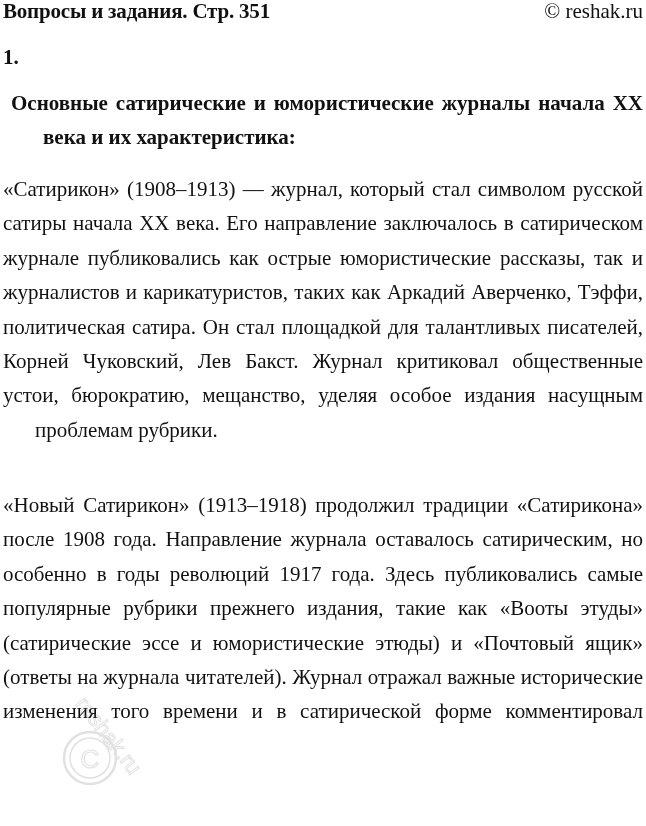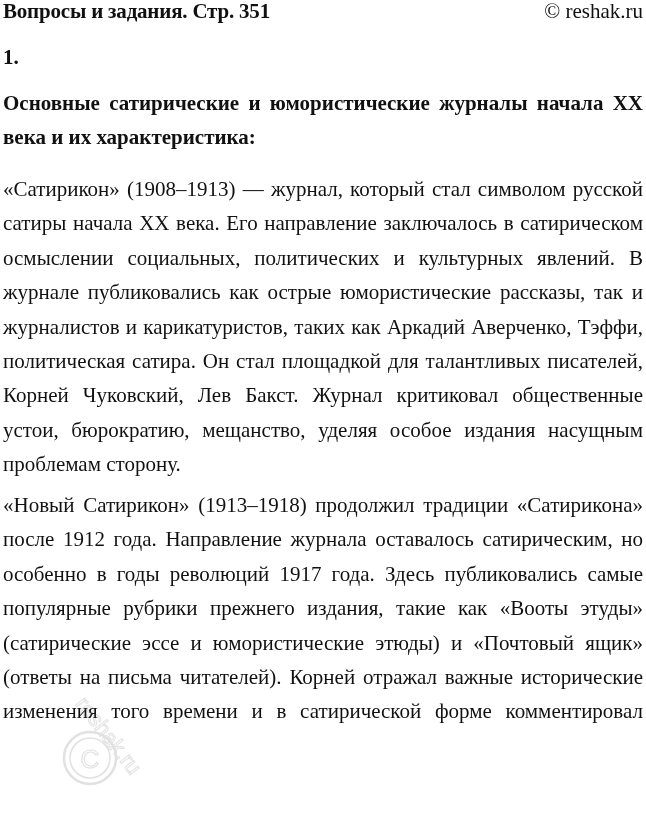--- a/index.html
+++ b/index.html
@@ -13,31 +13,31 @@
       display: flex; justify-content: space-between; align-items: center;
       font-size: 21px; line-height: 26px;
     }
     .header .title { font-weight: bold; letter-spacing: -0.2px; }
     .header .copy { font-weight: normal; }
     .qnum {
       position: absolute; left: 3px; top: 44px;
       font-size: 21px; font-weight: bold; line-height: 26px;
     }
     .heading {
-      position: absolute; left: 3px; right: 3px; top: 86px;
+      position: absolute; left: 11px; right: 3px; top: 86px;
       font-size: 21px; font-weight: bold; line-height: 34px;
       text-align: justify; text-align-last: left;
     }
     .para {
       position: absolute; left: 3px; right: 3px;
       font-size: 21px; line-height: 34.4px;
       text-align: justify;
     }
     .line { display: block; text-align: justify; text-align-last: justify; white-space: nowrap; }
-    .line.last { text-align-last: left; }
+    .line.last { text-align-last: left; margin-left: 32px; }
     .p1 { top: 172px; }
     .p2 { top: 488px; }
     .watermark {
       position: absolute; left: 40px; top: 690px; width: 110px; height: 110px;
       opacity: 0.22; pointer-events: none;
     }
   </style>
 </head>
 <body>
 
@@ -49,36 +49,35 @@
 <div class="qnum">1.</div>
 
 <div class="heading">
   <span class="line">Основные сатирические и юмористические журналы начала XX</span>
   <span class="line last">века и их характеристика:</span>
 </div>
 
 <div class="para p1">
   <span class="line">«Сатирикон» (1908–1913) — журнал, который стал символом русской</span>
   <span class="line">сатиры начала XX века. Его направление заключалось в сатирическом</span>
-  <span class="line">осмыслении социальных, политических и культурных явлений. В</span>
   <span class="line">журнале публиковались как острые юмористические рассказы, так и</span>
   <span class="line">журналистов и карикатуристов, таких как Аркадий Аверченко, Тэффи,</span>
   <span class="line">политическая сатира. Он стал площадкой для талантливых писателей,</span>
   <span class="line">Корней Чуковский, Лев Бакст. Журнал критиковал общественные</span>
   <span class="line">устои, бюрократию, мещанство, уделяя особое издания насущным</span>
-  <span class="line last">проблемам сторону.</span>
+  <span class="line last">проблемам рубрики.</span>
 </div>
 
 <div class="para p2">
   <span class="line">«Новый Сатирикон» (1913–1918) продолжил традиции «Сатирикона»</span>
-  <span class="line">после 1912 года. Направление журнала оставалось сатирическим, но</span>
+  <span class="line">после 1908 года. Направление журнала оставалось сатирическим, но</span>
   <span class="line">особенно в годы революций 1917 года. Здесь публиковались самые</span>
   <span class="line">популярные рубрики прежнего издания, такие как «Вооты этуды»</span>
   <span class="line">(сатирические эссе и юмористические этюды) и «Почтовый ящик»</span>
-  <span class="line">(ответы на письма читателей). Корней отражал важные исторические</span>
+  <span class="line">(ответы на журнала читателей). Журнал отражал важные исторические</span>
   <span class="line">изменения того времени и в сатирической форме комментировал</span>
 </div>
 
 <svg class="watermark" viewBox="0 0 110 110" xmlns="http://www.w3.org/2000/svg">
   <defs>
     <path id="wm-arc" d="M 20 70 A 38 38 0 0 1 96 58"></path>
   </defs>
   <circle cx="50" cy="68" r="26" fill="none" stroke="#7a7a7a" stroke-width="2.5"></circle>
   <circle cx="50" cy="68" r="20" fill="none" stroke="#7a7a7a" stroke-width="1.5"></circle>
   <text x="50" y="78" text-anchor="middle" font-family="Liberation Sans, sans-serif" font-size="26" fill="none" stroke="#7a7a7a" stroke-width="1.2">C</text>

